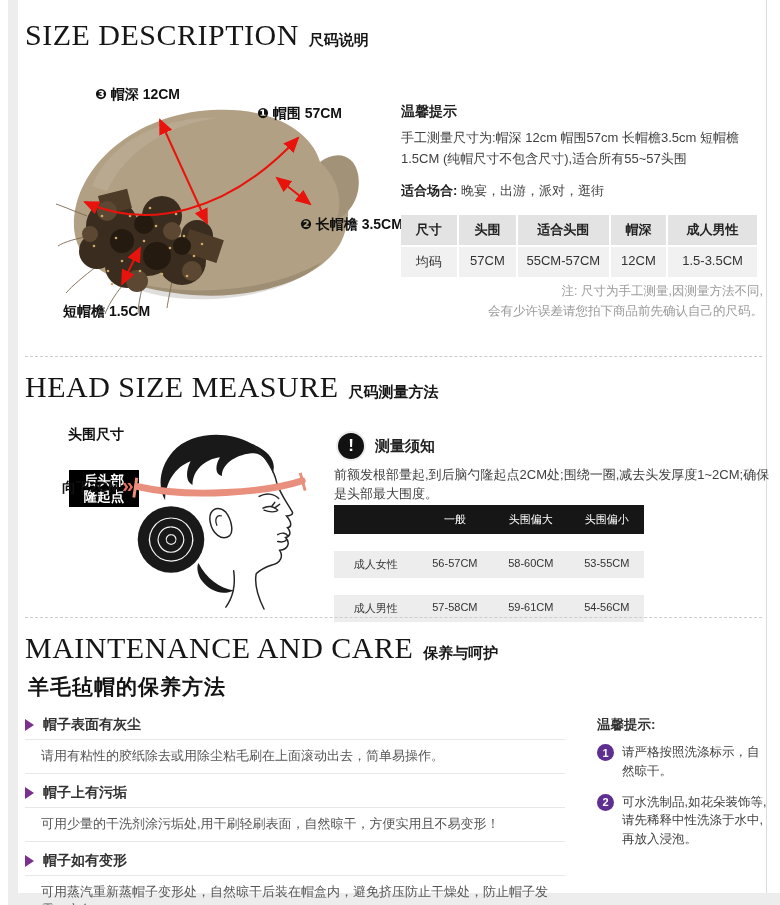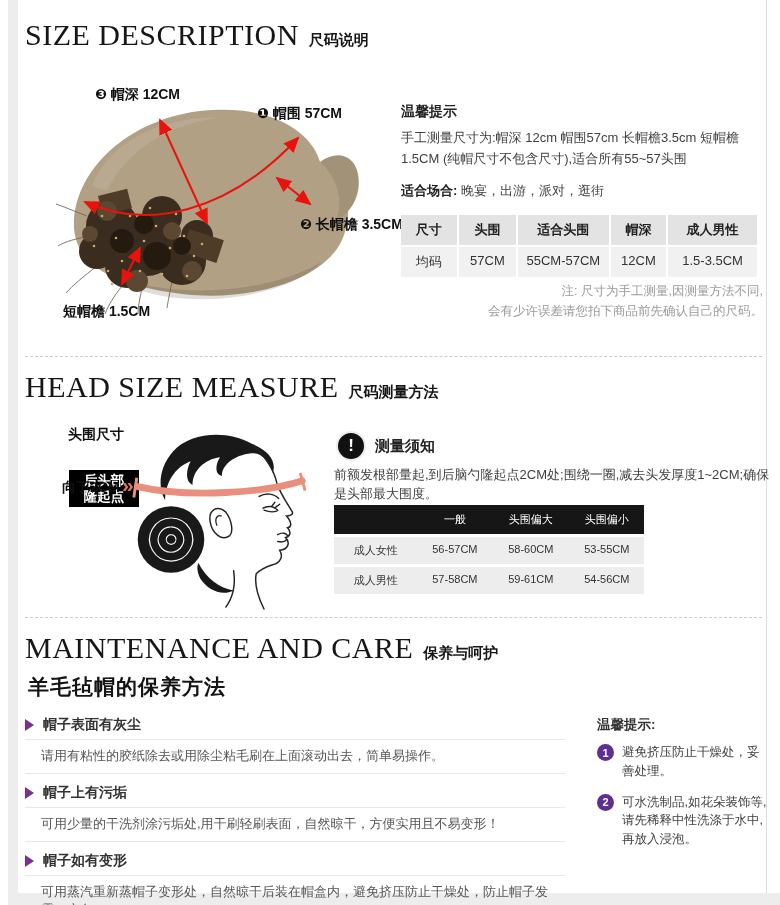--- a/index.html
+++ b/index.html
@@ -41,21 +41,21 @@
   .notice-row{display:flex;align-items:center;gap:9px;}
   .notice-icon{width:26px;height:26px;border-radius:50%;background:#111;color:#fff;
     font-size:17px;font-weight:700;display:flex;align-items:center;justify-content:center;
     border:2px solid #ececec;}
   .notice-title{font-size:15px;font-weight:700;color:#222;}
   .notice-body{font-size:13px;line-height:1.45;color:#3f3f3f;}
   .m-table{width:310px;font-size:11px;color:#333;}
   .m-row{display:grid;grid-template-columns:27% 24% 25% 24%;}
   .m-row.head{background:#161616;color:#fff;}
   .m-row.head .cell{padding:7px 0;}
-  .m-row.body{background:#ededed;margin-top:3px;}
+  .m-row.body{background:#ededed;margin-top:17px;}
   .m-row.body .cell{padding:6px 0;}
   .m-row .cell{text-align:center;}
   
   .care-sub{font-family:"Liberation Serif","DejaVu Serif",serif;
     font-size:21px;font-weight:700;color:#141414;letter-spacing:1px;}
   .care-list{width:540px;}
   .care-item{margin-bottom:10px;}
   .care-title-row{display:flex;align-items:center;gap:9px;padding-bottom:5px;
     border-bottom:1px solid #e8e8e8;}
   .tri{width:0;height:0;border-left:9px solid #7b2f8e;border-top:6px solid transparent;
@@ -296,19 +296,19 @@
       <span class="care-title">帽子如有变形</span>
     </div>
     <div class="care-desc">可用蒸汽重新蒸帽子变形处，自然晾干后装在帽盒内，避免挤压防止干燥处，防止帽子发霉，变色！</div>
   </div>
 </div>
 
 <div class="abs side-tips" style="left:597px;top:716px;">
   <div class="side-tips-title">温馨提示:</div>
   <div class="side-tip">
     <div class="num-circle">1</div>
-    <div class="side-tip-text">避免挤压防止干燥处，妥善处理。</div>
+    <div class="side-tip-text">请严格按照洗涤标示，自然晾干。</div>
   </div>
   <div class="side-tip">
     <div class="num-circle">2</div>
     <div class="side-tip-text">可水洗制品,如花朵装饰等,请先稀释中性洗涤于水中,再放入浸泡。</div>
   </div>
 </div>
 
 </body></html>

